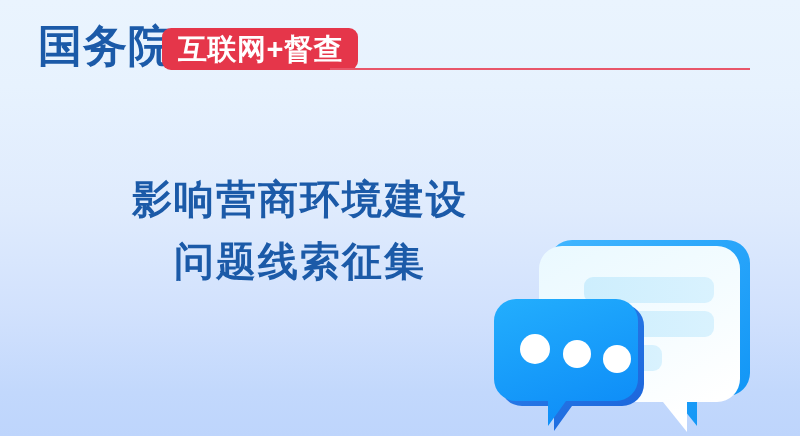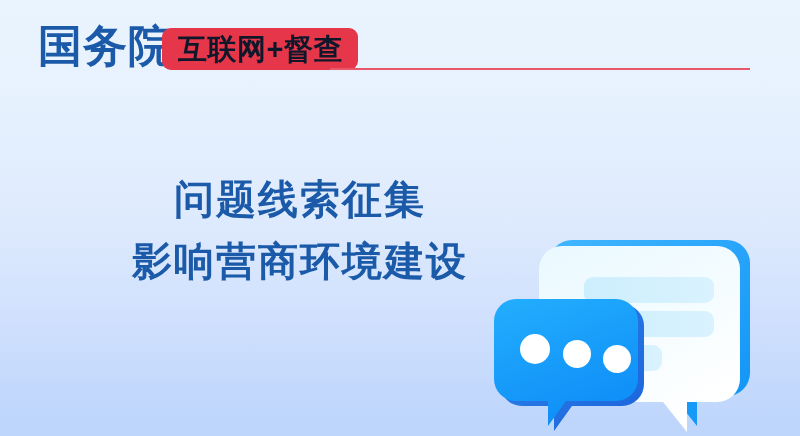--- a/index.html
+++ b/index.html
@@ -58,21 +58,21 @@
     background: #e5364a;
     display: flex;
     align-items: center;
     box-sizing: border-box;
   }
   .badge-label {
     font-size: 29px;
     line-height: 29px;
     font-weight: bold;
     letter-spacing: 0.5px;
-    color: #0f172a;
+    color: #ffffff;
     white-space: nowrap;
   }
 
   .header-rule {
     position: absolute;
     left: 330px;
     top: 68px;
     width: 420px;
     height: 2px;
     background: #e8566a;
@@ -119,22 +119,22 @@
     <div class="gov-logo">国务院</div>
 
     <div class="badge">
       <span class="badge-label">互联网+督查</span>
     </div>
 
     <div class="header-rule"></div>
   </div>
 
   <div class="title-block">
+    <div class="title-line">影响营商环境建设</div>
     <div class="title-line">问题线索征集</div>
-    <div class="title-line">影响营商环境建设</div>
   </div>
 
   <div class="illustration">
     <svg viewBox="0 0 270 221" xmlns="http://www.w3.org/2000/svg">
       <defs>
         <linearGradient id="backFill" x1="0" y1="0" x2="0.6" y2="1">
           <stop offset="0%" stop-color="#eaf9ff"></stop>
           <stop offset="55%" stop-color="#f4fcff"></stop>
           <stop offset="100%" stop-color="#ffffff"></stop>
         </linearGradient>

